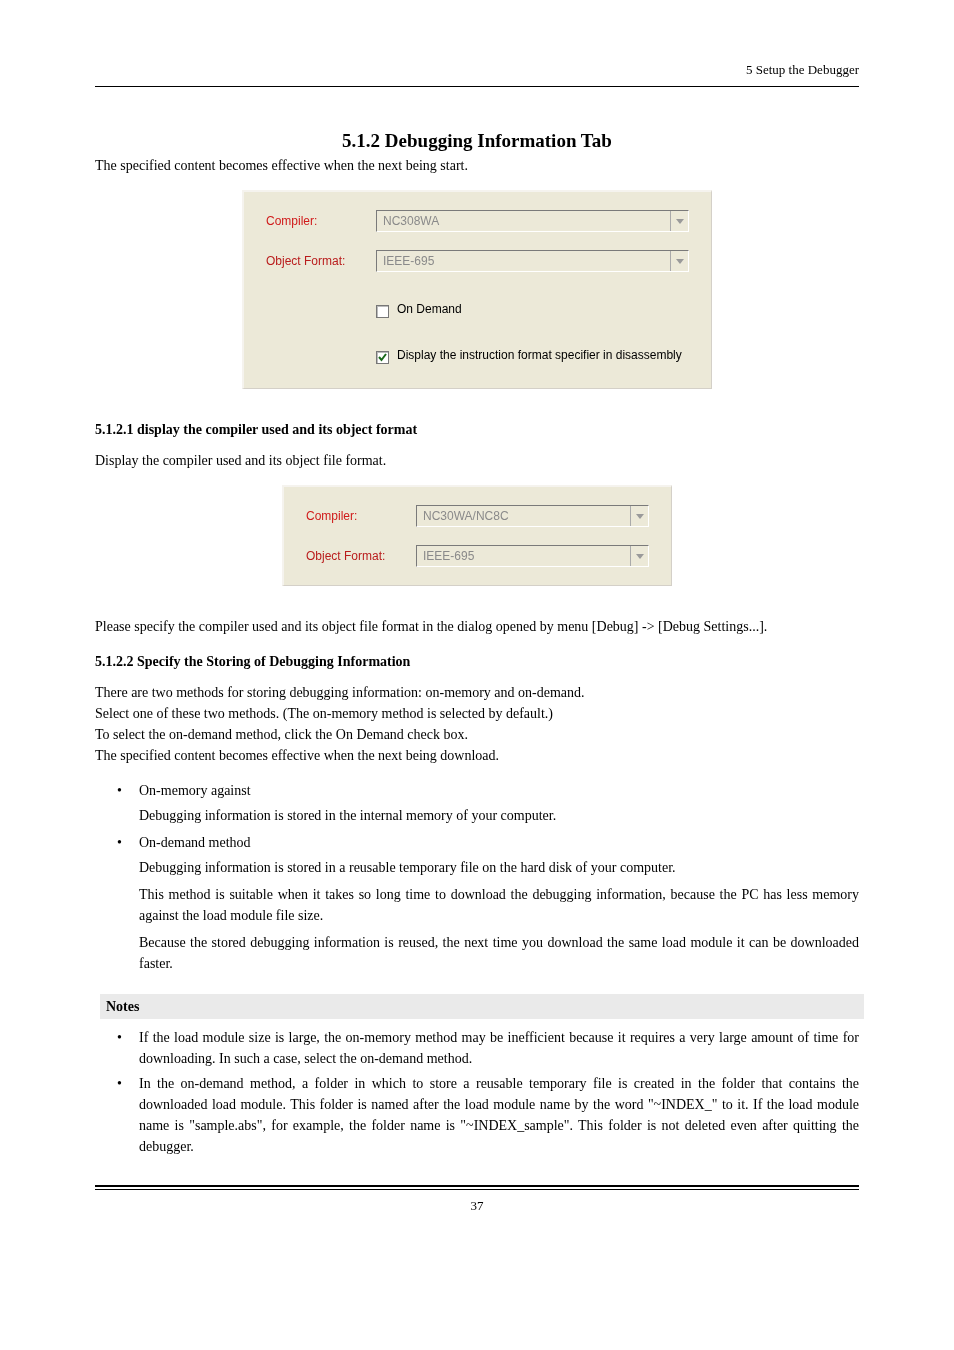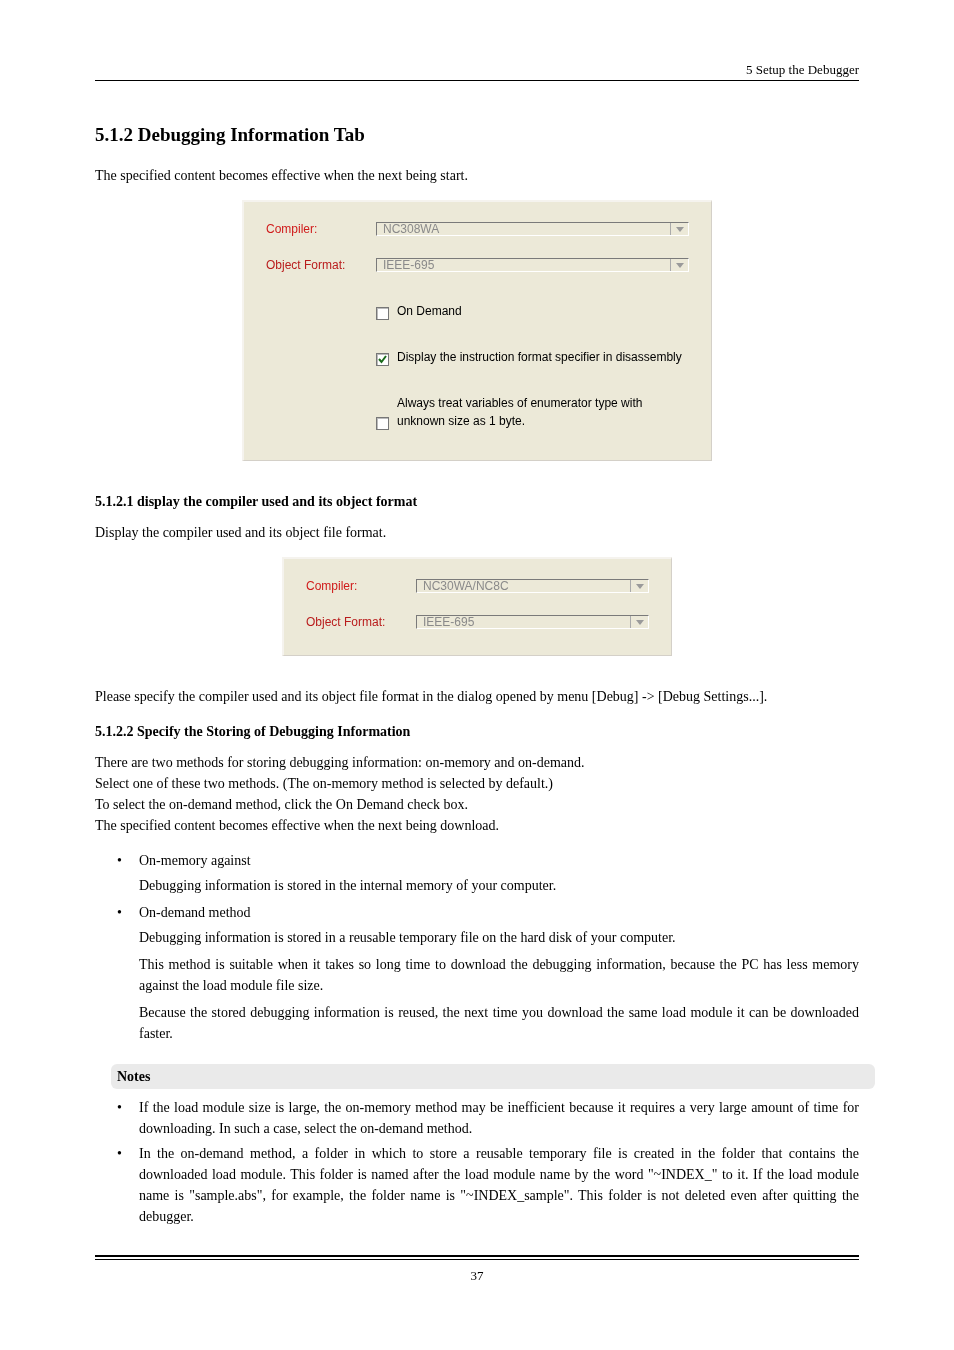--- a/index.html
+++ b/index.html
@@ -1,40 +1,40 @@
 <!DOCTYPE html>
 <html><head>
 <meta charset="utf-8">
 <style>
 * { margin:0; padding:0; box-sizing:border-box; }
 body { font-family:"Times New Roman",serif; font-size:14px; color:#000; background:#fff; width:954px; margin:0 auto; padding:60px 95px 40px 95px; line-height:1.5; }
-.header-right { text-align:right; font-size:13px; }
+.header-right { text-align:right; font-size:13px; margin-bottom:6px; }
 .header-rule { border:none; border-top:1px solid #000; margin-bottom:40px; }
-h2 { font-size:19px; font-weight:bold; margin-bottom:16px; }
+h2 { font-size:19px; font-weight:bold; margin-bottom:0;text-align:center; }
 h3 { font-size:14px; font-weight:bold; margin-bottom:10px; margin-top:13px; }
 p { font-size:14px; margin-bottom:14px; text-align:justify; }
-.panel { background:#ece9d8; border:1px solid #d4d0c8; border-left:2px solid #f5f3ee; border-top:2px solid #f5f3ee; padding:18px 22px 20px 22px; margin:12px auto 30px auto; width:470px; font-family:Tahoma,sans-serif; font-size:12px; color:#000; }
+.panel { background:#ece9d8; border:1px solid #d4d0c8; border-left:2px solid #f5f3ee; border-top:2px solid #f5f3ee; padding:18px 22px 14px 22px; margin:12px auto 30px auto; width:470px; font-family:Tahoma,sans-serif; font-size:12px; color:#000; }
 .panel2 { width:390px; }
 .row { display:flex; align-items:center; margin-bottom:18px; }
 .row-label { width:110px; color:#b91c1c; }
 .row-label-c { width:110px; color:#d01a1a; }
-.sel { flex:1; display:flex; align-items:flex-end; background:#ece9d8; border:1px solid #888; border-top-color:#7a7a7a; border-left-color:#7a7a7a; border-right-color:#fff; border-bottom-color:#fff; height:14px; }
+.sel { flex:1; display:flex; align-items:flex-end; background:#ece9d8; border:1px solid #888; border-top-color:#7a7a7a; border-left-color:#7a7a7a; border-right-color:#fff; border-bottom-color:#fff; height:22px; }
 .sel-input { flex:1; background:#ece9d8; border:none; color:#8a8a8a; padding:2px 6px; font-family:Tahoma,sans-serif; font-size:12px; height:100%; outline:none; }
 .sel-btn { width:18px; height:100%; background:#ece9d8; border-left:1px solid #aaa; display:flex; align-items:center; justify-content:center; }
 .chev { width:0; height:0; border-left:4px solid transparent; border-right:4px solid transparent; border-top:5px solid #9a9a9a; }
 .chkgroup { margin-left:110px; }
 .chkrow { display:flex; align-items:flex-end; margin-bottom:10px; font-family:Tahoma,sans-serif; font-size:12px;margin-top:28px; }
 .chkbox { width:13px; height:13px; border:1px solid #777; background:#fff; margin-top:2px; margin-right:8px; display:flex; align-items:center; justify-content:center; box-shadow: inset 1px 1px 0 #bbb; }
 .chkbox svg { display:block; }
 .chktxt { flex:1; }
 ul.bul { list-style:none; margin:0 0 14px 22px; }
 ul.bul > li { position:relative; margin-bottom:4px; padding-left:22px; text-align:justify; }
 ul.bul > li::before { content:"•"; position:absolute; left:0; top:0; font-size:14px; }
 ul.bul .sub { margin-top:4px; margin-bottom:6px; }
-.notes-head { background:#eaeaea; font-weight:bold; padding:2px 6px; margin:6px 0 8px 16px; font-size:14px; display:inline-block; width:100%;border-radius:6px; }
+.notes-head { background:#eaeaea; font-weight:bold; padding:2px 6px; margin:6px 0 8px 5px; font-size:14px; display:inline-block; width:100%; }
 .footer-rule-thick { border:none; border-top:2px solid #000; margin-top:28px; margin-bottom:2px; }
 .footer-rule-thin { border:none; border-top:1px solid #000; margin-bottom:6px; }
 .pg { text-align:center; font-size:13px; }
 </style>
 </head>
 <body>
 
 
 
 <div class="header-right">5 Setup the Debugger</div>
@@ -67,24 +67,20 @@
       <div class="chkbox"></div>
       <div class="chktxt">On Demand</div>
     </div>
     <div class="chkrow">
       <div class="chkbox">
           <svg width="11" height="11" viewBox="0 0 11 11">
             <path d="M2 5 L4.5 8 L9 2" stroke="#1a6a1a" stroke-width="2" fill="none"></path>
           </svg>
         </div>
       <div class="chktxt">Display the instruction format specifier in disassembly</div>
-    </div>
-    <div class="chkrow">
-      <div class="chkbox"></div>
-      <div class="chktxt">Always treat variables of enumerator type with unknown size as 1 byte.</div>
     </div>
   </div>
 </div>
 
 <h3>5.1.2.1 display the compiler used and its object format</h3>
 <p>Display the compiler used and its object file format.</p>
 
 <div class="panel panel2">
   <div class="row">
     <div class="row-label-c">Compiler:</div>

